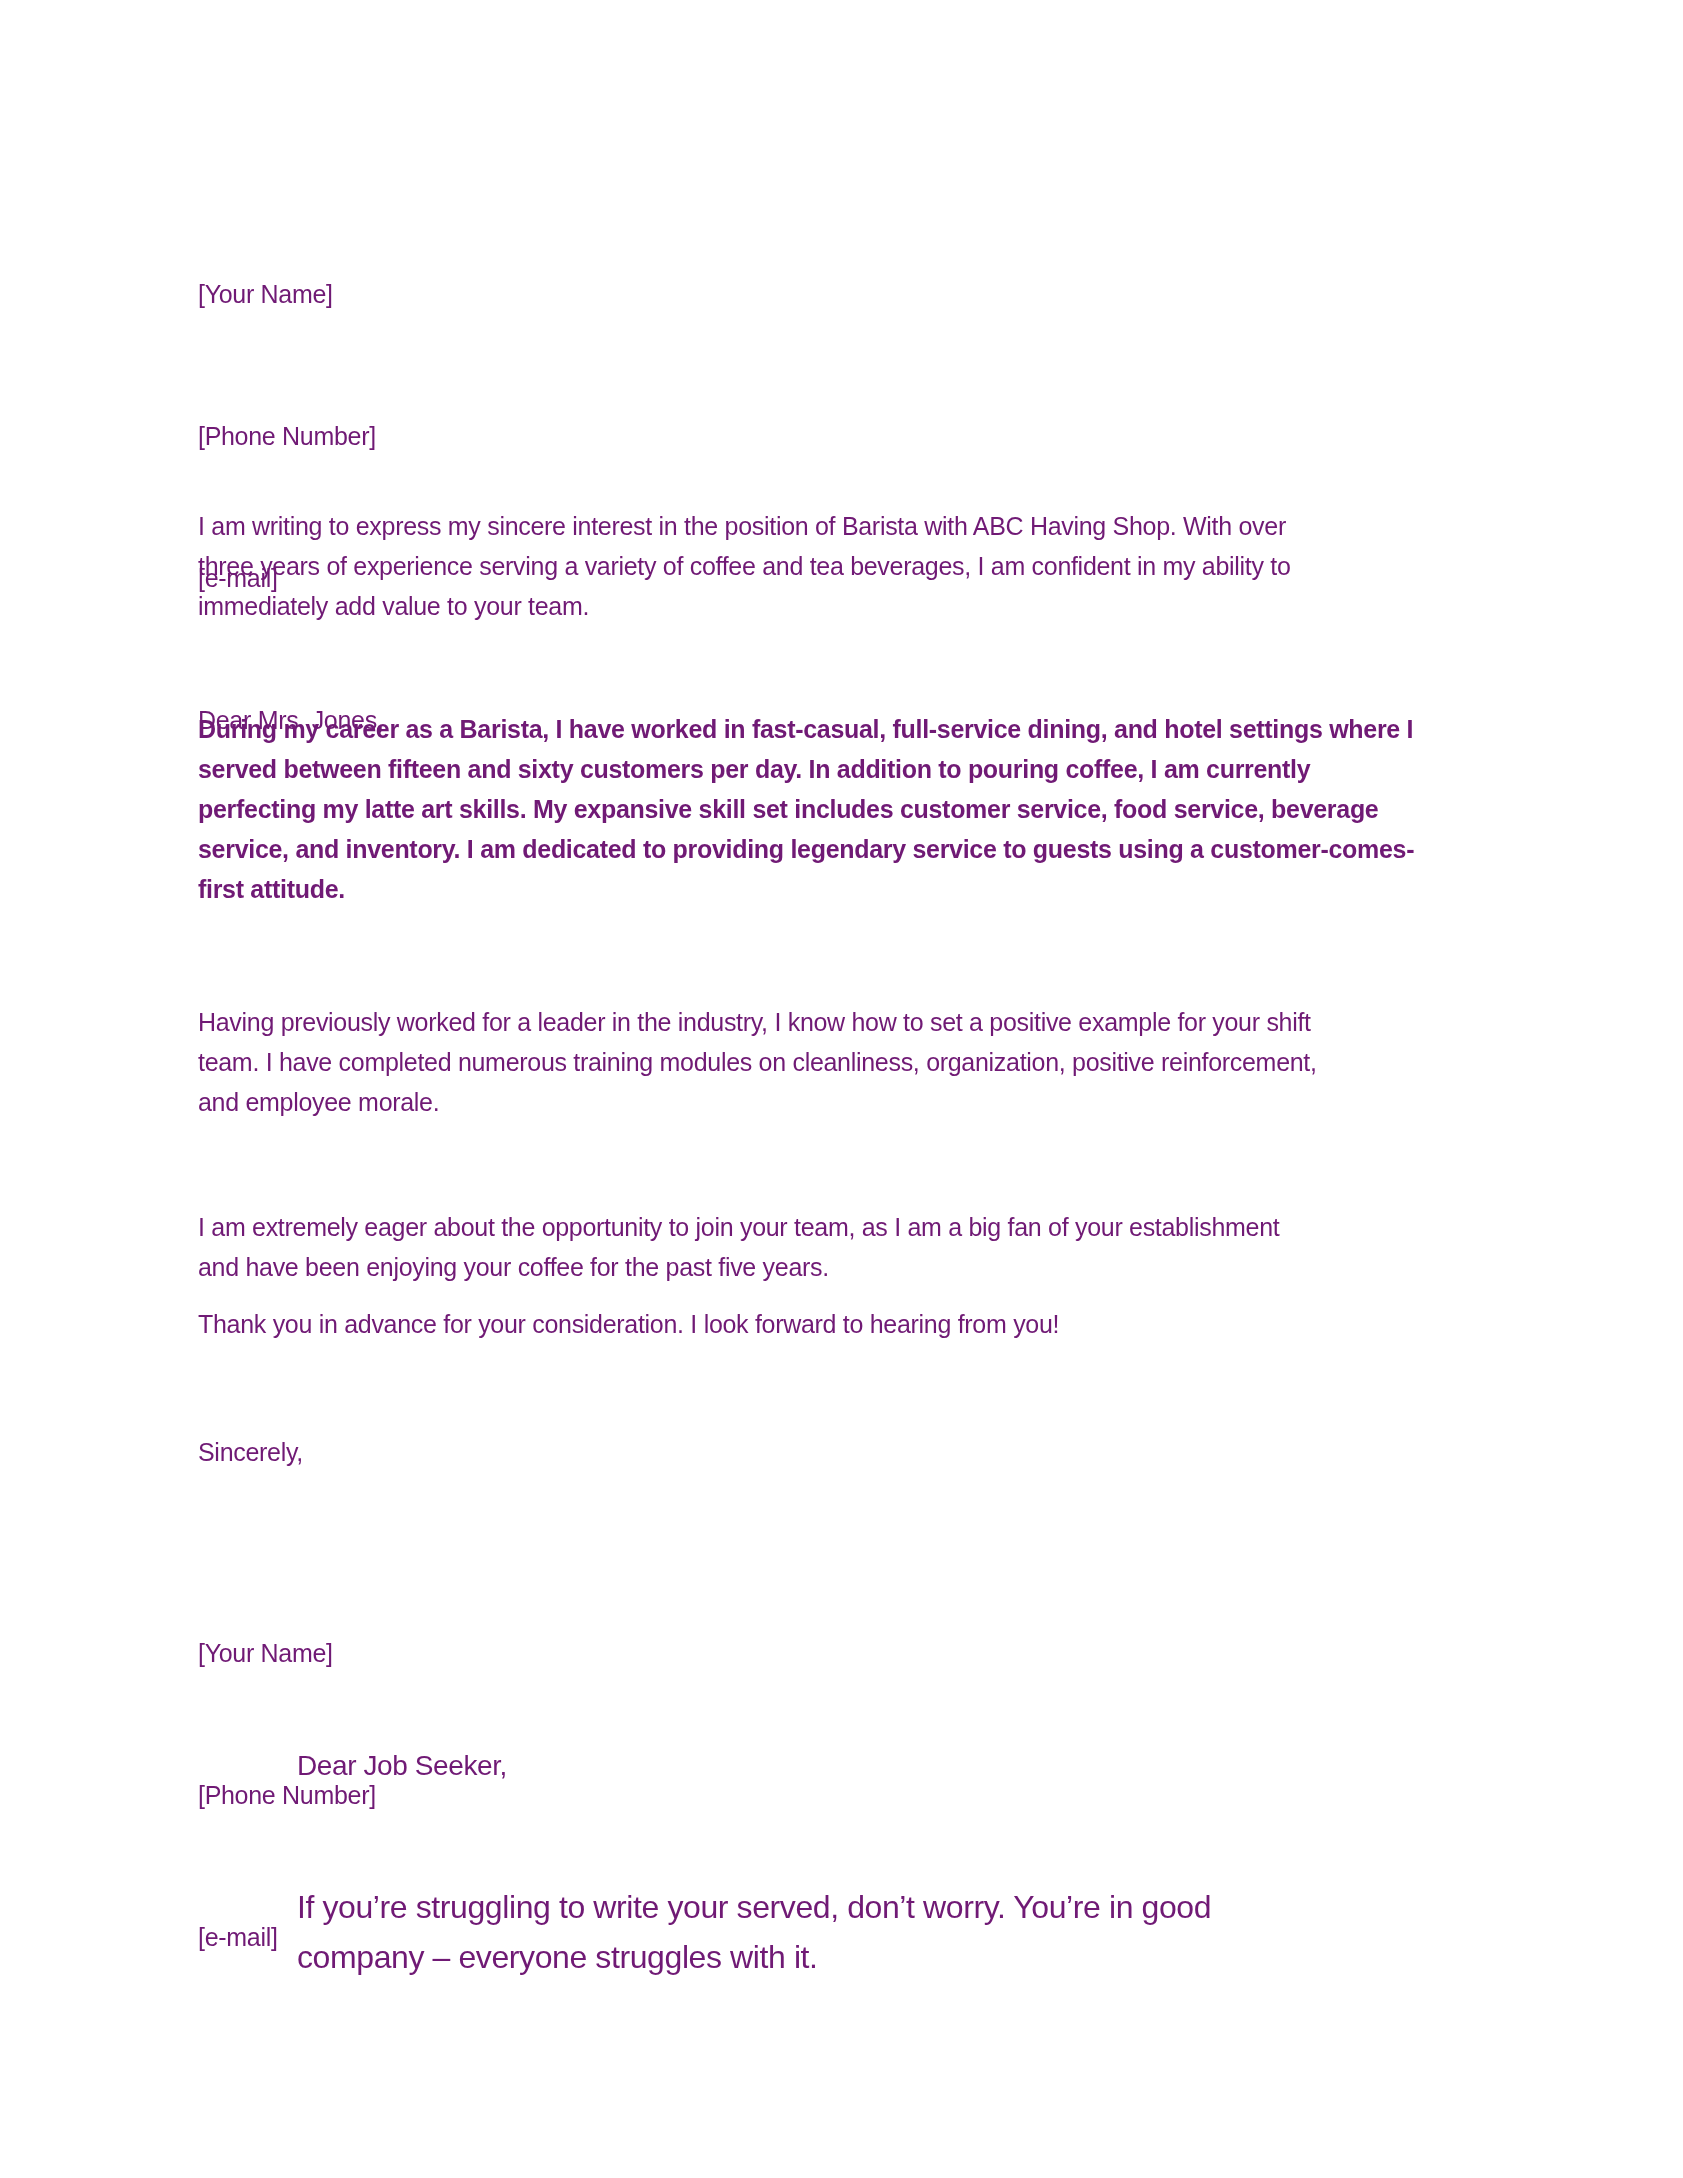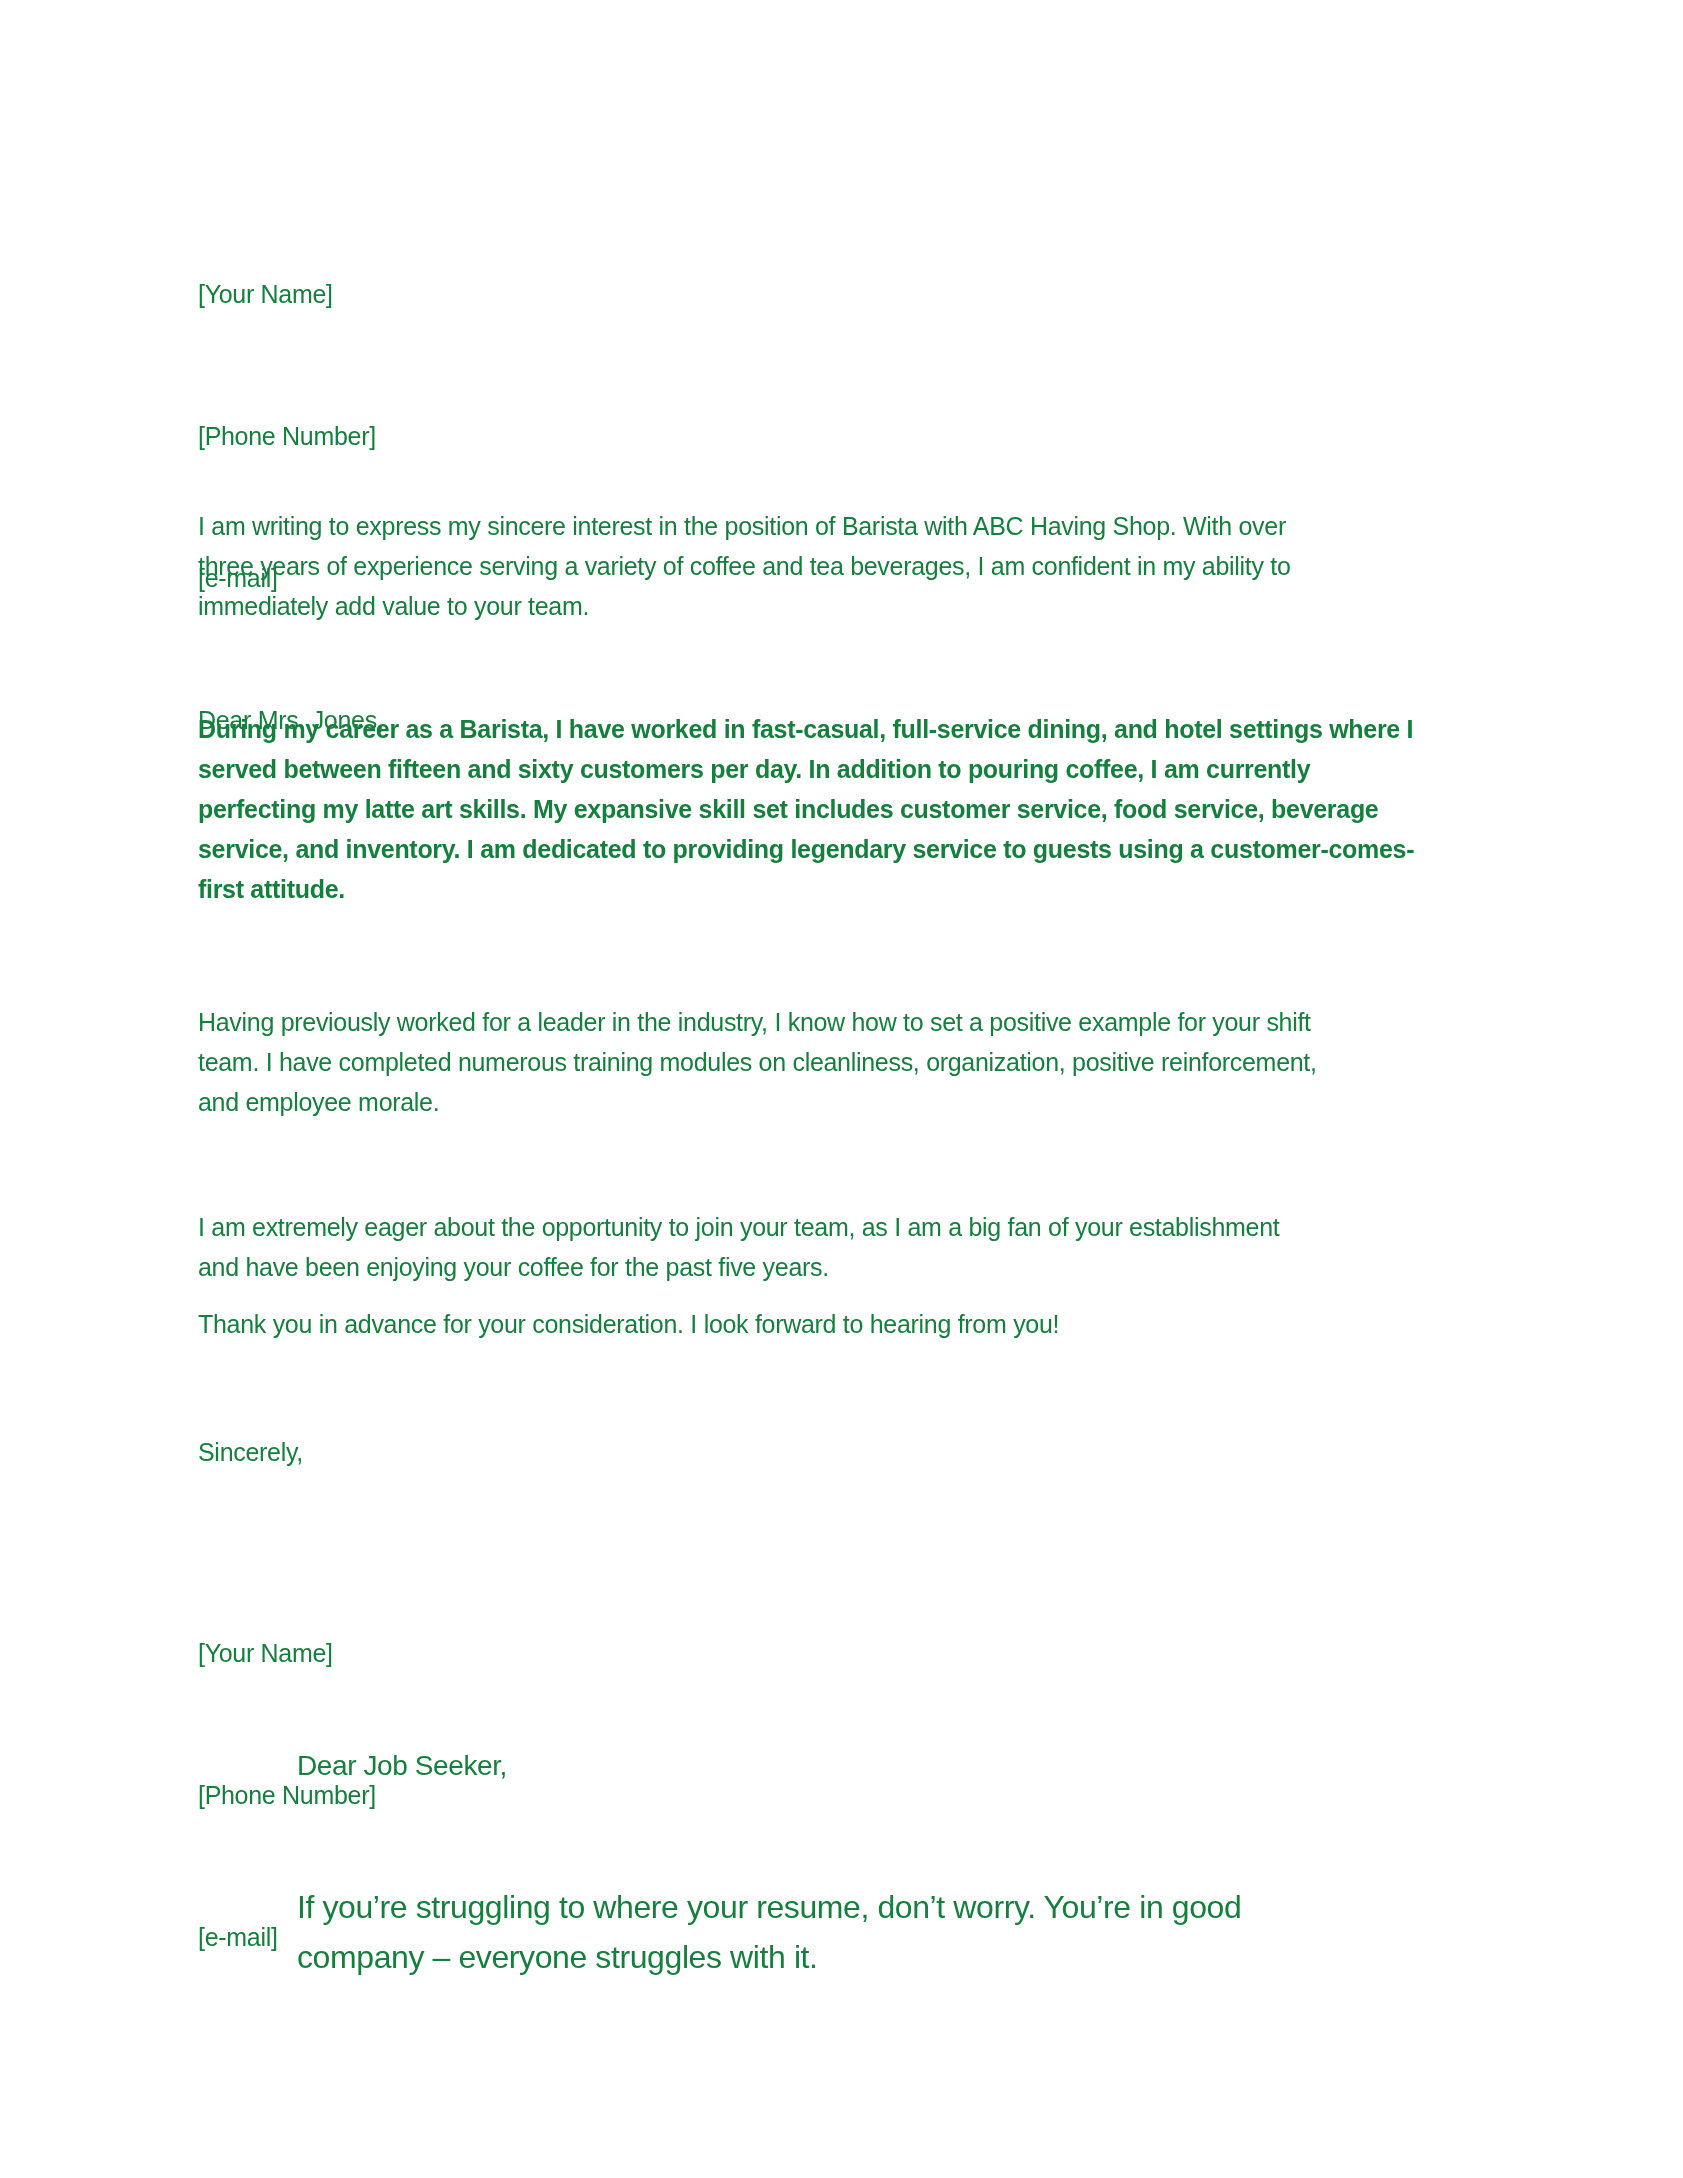--- a/index.html
+++ b/index.html
@@ -6,21 +6,21 @@
     margin: 0;
     padding: 0;
     background: #ffffff;
   }
   .page {
     position: relative;
     width: 1683px;
     height: 2178px;
     background: #ffffff;
     font-family: "Liberation Sans", "DejaVu Sans", sans-serif;
-    color: #15803d;
+    color: #701a75;
     overflow: hidden;
   }
   .block {
     position: absolute;
     left: 198px;
     margin: 0;
     white-space: pre;
     font-size: 25px;
     line-height: 40px;
     letter-spacing: -0.3px;
@@ -89,17 +89,17 @@
   <p class="block" id="closing">Sincerely,</p>
 
   <div class="block" id="signature-block">
     <p>[Your Name]</p>
     <p>[Phone Number]</p>
     <p>[e-mail]</p>
   </div>
 
   <p class="block" id="note-salutation">Dear Job Seeker,</p>
 
-  <p class="block" id="note-paragraph"><span>If you’re struggling to where your resume, </span><span class="bold">don’t worry.</span><span> You’re in good
+  <p class="block" id="note-paragraph"><span>If you’re struggling to write your served, </span><span class="bold">don’t worry.</span><span> You’re in good
 company – everyone struggles with it.</span></p>
 
 </div>
 
 
 </body></html>

